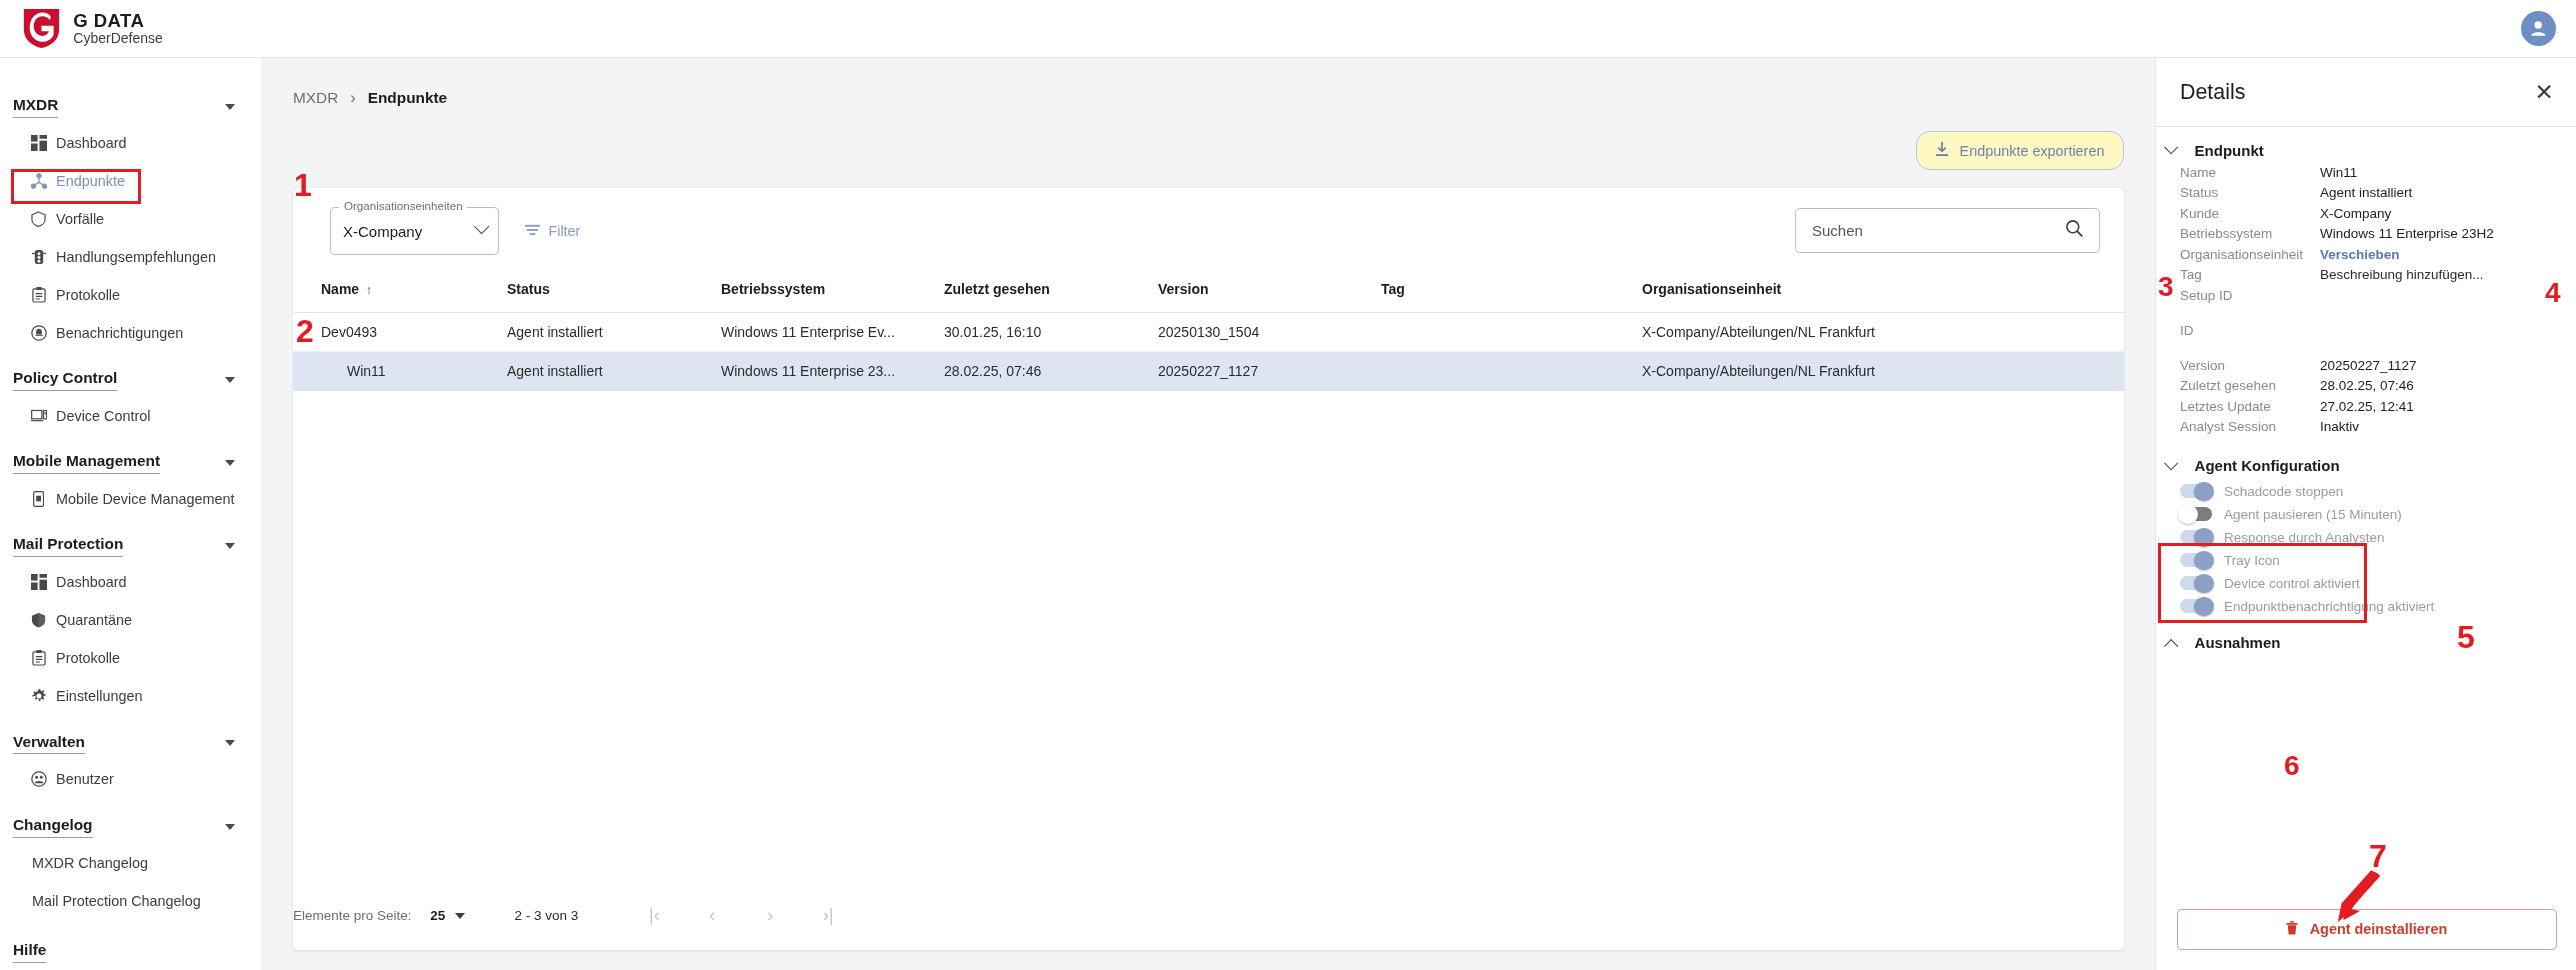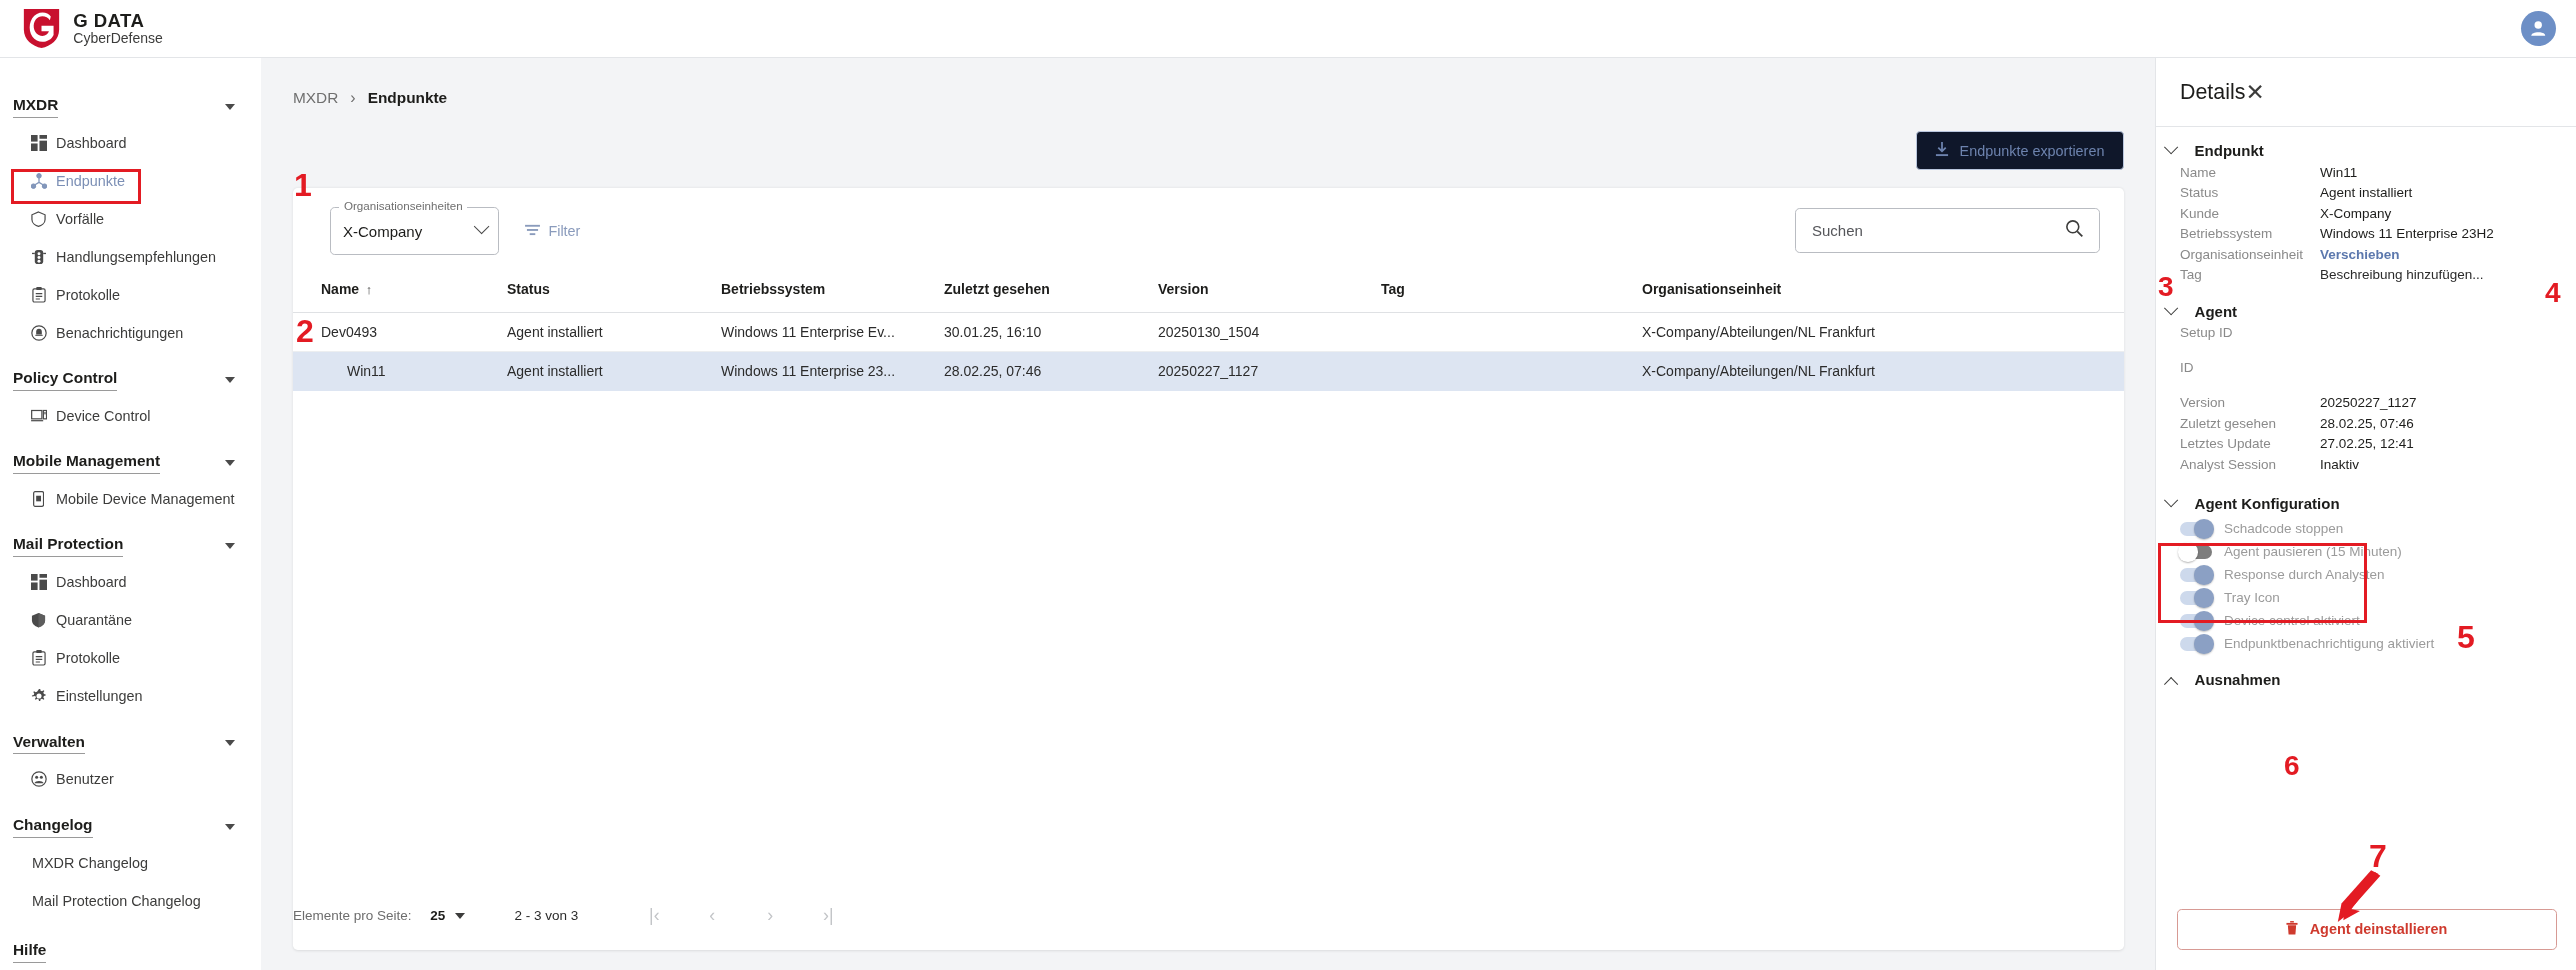--- a/index.html
+++ b/index.html
@@ -65,21 +65,21 @@
   .breadcrumb {
     display: flex; align-items: center; gap: 12px;
     padding: 24px 0 0 32px; height: 56px;
   }
   .bc-root { font-size: 15.4px; color: #6f6f6f; cursor: pointer; }
   .bc-sep { font-size: 16px; color: #6f6f6f; }
   .bc-cur { font-size: 15.4px; color: #1d1d1b; font-weight: bold; }
 
   .export-btn {
     position: absolute; right: 32px; top: 73px;
-    border: 0.9px solid #b9c6dd; border-radius: 4px; background: #0f172a;
+    border: 0.9px solid #b9c6dd; border-radius: 14px; background: #fef9c3;
     height: 39px; padding: 0 18.6px; display: flex; align-items: center; gap: 10.2px;
     color: #6d83ae; font-size: 14.4px; cursor: pointer;
   }
 
   .card {
     position: absolute; left: 32px; top: 130px;
     width: 1831px; height: 762px;
     background: #ffffff; border-radius: 4.7px;
     box-shadow: 0 0.9px 2.8px rgba(0,0,0,.10);
   }
@@ -140,21 +140,21 @@
   .pg-range { color: #2b2b2b; margin-right: 47px; }
   .pg-btn { width: 58px; text-align: center; font-size: 17.7px; color: #c3c5c8; cursor: pointer; }
 
   
   .details {
     position: absolute; left: 2155px; top: 58px;
     width: 421px; height: 912px; background: #ffffff;
     border-left: 0.9px solid #e3e5e8;
   }
   .dt-head {
-    height: 69px; display: flex; align-items: center; justify-content: flex-start;
+    height: 69px; display: flex; align-items: center; justify-content: space-between;
     padding: 0 22.3px 0 24px; border-bottom: 0.9px solid #e3e5e8;
   }
   .dt-title { font-size: 21.4px; color: #1d1d1b; }
   .dt-close { font-size: 23px; color: #3c3c3b; cursor: pointer; line-height: 1; }
 
   .sec-head {
     display: flex; align-items: center; gap: 10.2px;
     padding: 15px 0 5.6px 10.2px; cursor: pointer;
   }
   .sec-head .t { font-size: 15px; font-weight: bold; color: #1d1d1b; padding-left: 8px; }
@@ -544,24 +544,20 @@
     </div>
     <div class="kv">
       <span class="k">Organisationseinheit</span>
       <span class="v link">Verschieben</span>
     </div>
     <div class="kv">
       <span class="k">Tag</span>
       <span class="v muted">Beschreibung hinzufügen...</span>
     </div>
 
-    <div class="sec-head">
-      <span class="chev-s dn"></span>
-      <span class="t">Agent</span>
-    </div>
     <div class="kv tall">
       <span class="k">Setup ID</span>
       <span class="v"></span>
     </div>
     <div class="kv tall">
       <span class="k">ID</span>
       <span class="v"></span>
     </div>
     <div class="kv">
       <span class="k">Version</span>

